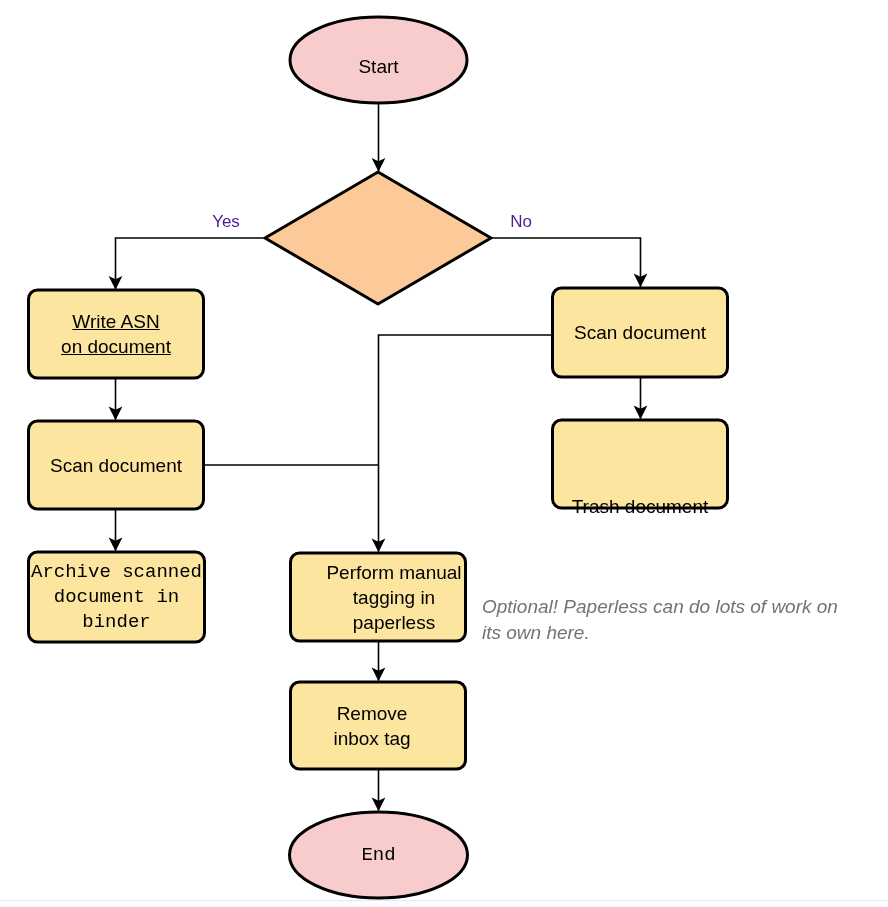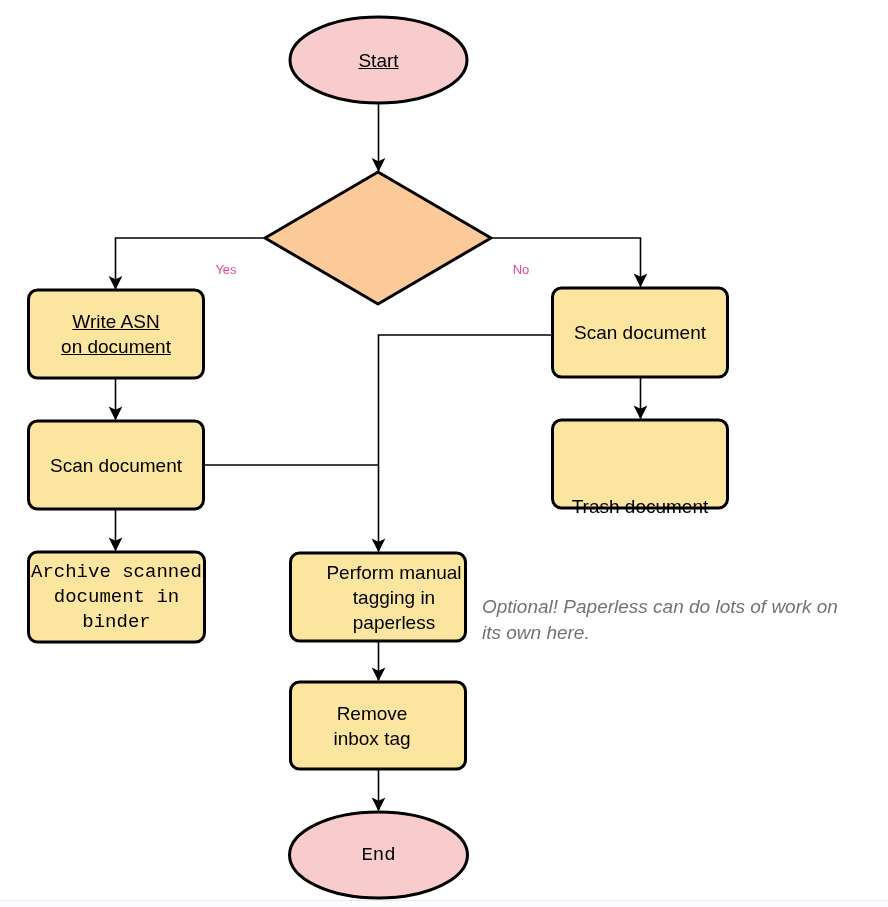--- a/index.html
+++ b/index.html
@@ -31,23 +31,22 @@
     font-size: 19px;
     line-height: 25px;
     color: #000000;
     pointer-events: none;
   }
   .edge-label {
     position: absolute;
     display: flex;
     align-items: center;
     justify-content: center;
-    font-size: 13px;
-    color: #ec4899;
-    margin-top: 48px;
+    font-size: 17px;
+    color: #4c1d95;
   }
   .note-text {
     position: absolute;
     font-style: italic;
     font-size: 19px;
     line-height: 26px;
     white-space: pre-line;
     color: #737373;
   }
   .bottom-strip {
@@ -92,21 +91,21 @@
       <rect x="28.5" y="421" width="175" height="88" rx="9" fill="#fce59e"></rect>
       <rect x="28.5" y="552" width="176" height="90" rx="9" fill="#fce59e"></rect>
       <rect x="552.5" y="288" width="175" height="89" rx="9" fill="#fce59e"></rect>
       <rect x="552.5" y="420" width="175" height="88" rx="9" fill="#fce59e"></rect>
       <rect x="290.5" y="553" width="175" height="88" rx="9" fill="#fce59e"></rect>
       <rect x="290.5" y="682" width="175" height="87" rx="9" fill="#fce59e"></rect>
       <ellipse cx="378.5" cy="855" rx="89" ry="43" fill="#f8cbcc"></ellipse>
     </g>
   </svg>
 
-  <div class="node-label" style="left:290px; top:17px; width:177px; height:86px;text-decoration:underline;">Start</div>
+  <div class="node-label" style="left:290px; top:23px; width:177px; height:86px;">Start</div>
 
 
   <div class="node-label" style="left:28px; top:290px; width:176px; height:88px;text-decoration:underline;">Write ASN
 on document</div>
 
   <div class="node-label" style="left:28px; top:421px; width:176px; height:88px;">Scan document</div>
 
   <div class="node-label" style="left:28px; top:552px; width:177px; height:90px;font-family:Liberation Mono, monospace;">Archive scanned
 document in
 binder</div>

